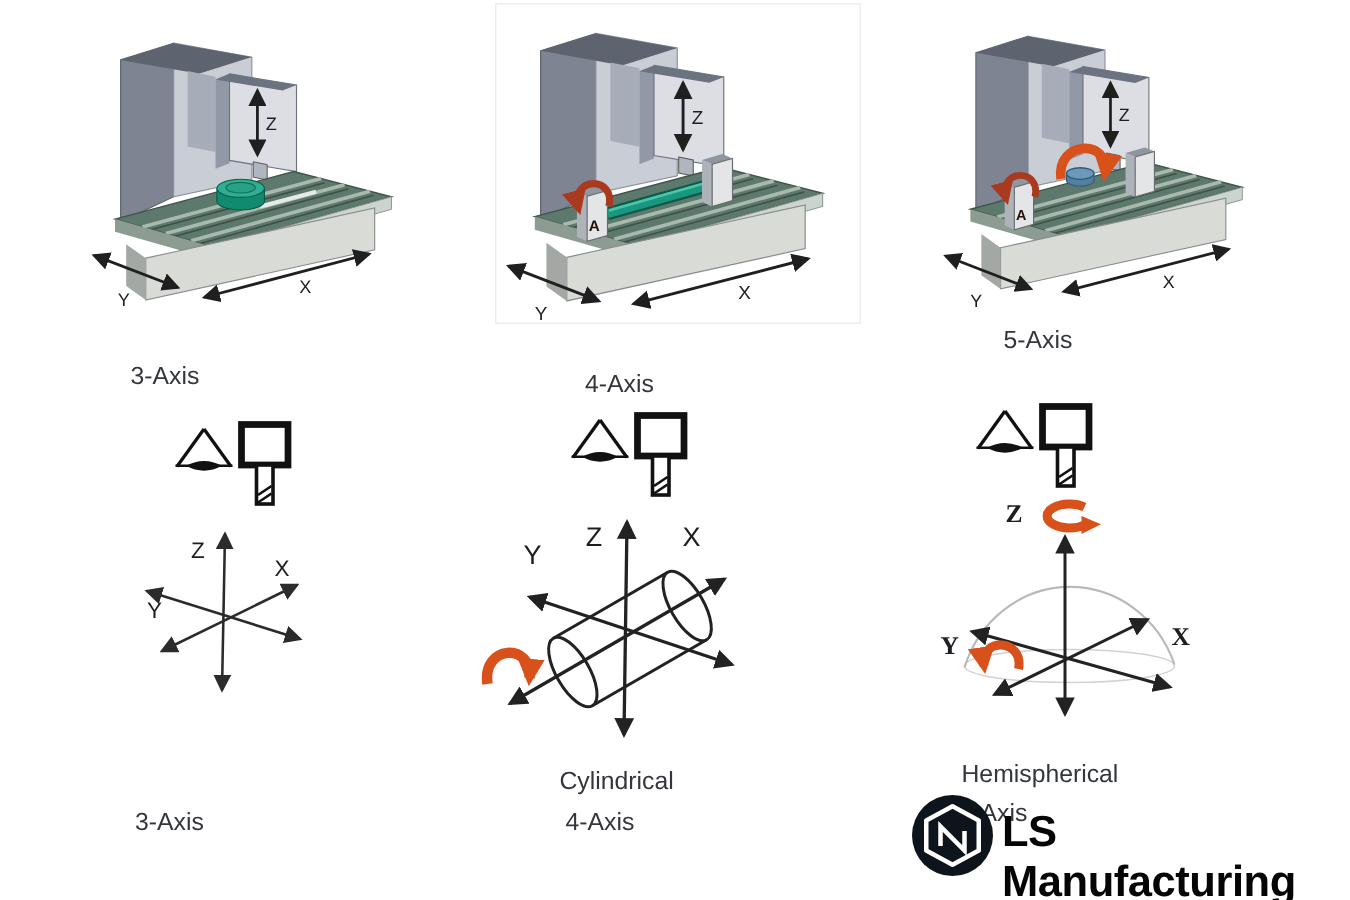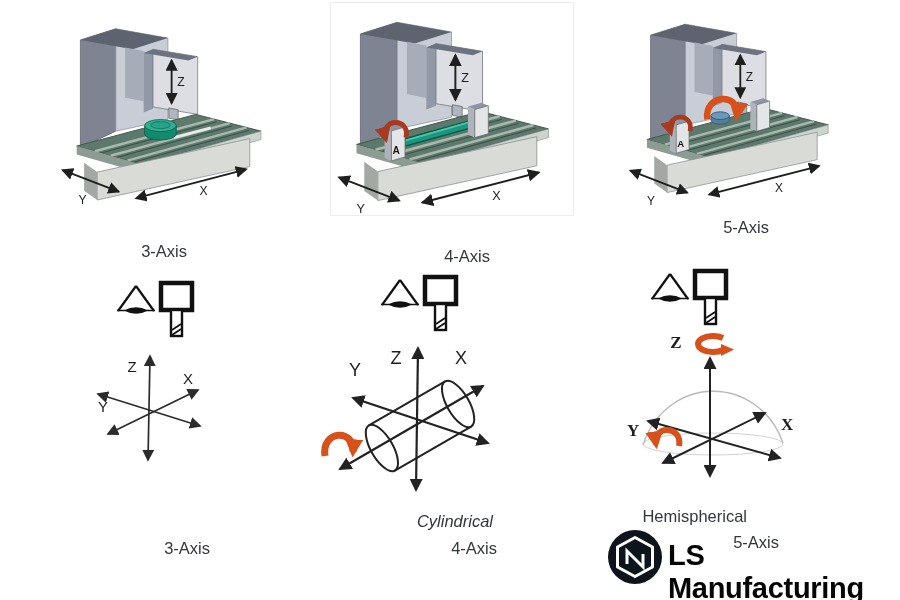--- a/index.html
+++ b/index.html
@@ -1,19 +1,19 @@
 <!DOCTYPE html>
 <html><head>
 <meta charset="utf-8">
 <style>
   html,body{margin:0;padding:0;background:#ffffff;}
   .canvas{position:relative;width:900px;height:600px;background:#fff;overflow:hidden;
           font-family:"Liberation Sans",sans-serif;}
   .abs{position:absolute;}
-  .lbl{position:absolute;text-align:right;color:#33363c;font-size:16.5px;line-height:1.1;}
+  .lbl{position:absolute;text-align:left;color:#33363c;font-size:16.5px;line-height:1.1;}
   .logo-text{position:absolute;font-size:29px;font-weight:700;color:#050505;letter-spacing:-0.3px;}
   svg text{font-family:"Liberation Sans",sans-serif;fill:#1d1d22;}
   svg text.big{font-size:18px;}
   svg text.mid{font-size:15px;}
   svg text.mach{font-size:13px;}
   svg text.serif{font-family:"Liberation Serif",serif;font-weight:600;font-size:17px;}
   svg text.alab{font-size:10.5px;font-weight:700;fill:#241007;}
   .imgedge{position:absolute;border:1px solid #ededed;}
 </style>
 </head>
@@ -299,21 +299,21 @@
       <ellipse cx="44" cy="0" rx="11" ry="26"></ellipse>
     </g>
     <line x1="103" y1="10" x2="101" y2="152" stroke="#222" stroke-width="2.2" marker-start="url(#ah-d2)" marker-end="url(#ah-d2)"></line>
     <line x1="168" y1="48" x2="25" y2="131" stroke="#222" stroke-width="2.2" marker-start="url(#ah-d2)" marker-end="url(#ah-d2)"></line>
     <line x1="38" y1="60" x2="173" y2="105" stroke="#222" stroke-width="2.2" marker-start="url(#ah-d2)" marker-end="url(#ah-d2)"></line>
     <path d="M10,118 C6,92 40,90 38,114" fill="none" stroke="#d8501a" stroke-width="7" marker-end="url(#or-d2)"></path>
     <text class="big" x="81" y="26" text-anchor="middle">Z</text>
     <text class="big" x="146" y="26" text-anchor="middle">X</text>
     <text class="big" x="40" y="38" text-anchor="middle">Y</text>
   </svg>
-  <div class="lbl" style="left:373px;top:512px;width:120px;font-style:italic;">Cylindrical</div>
+  <div class="lbl" style="left:373px;top:512px;width:120px;">Cylindrical</div>
   <div class="lbl" style="left:377px;top:539px;width:120px;">4-Axis</div>
 
   <svg class="abs" style="left:625px;top:328px;" width="180" height="162" viewBox="0 0 180 162">
     <defs>
       <marker id="ah-d3" viewBox="0 0 10 10" refX="8.5" refY="5" markerWidth="6.5" markerHeight="6.5" orient="auto-start-reverse">
           <path d="M0,0 L10,5 L0,10 z" fill="#222"></path>
         </marker>
       <marker id="or-d3" viewBox="0 0 10 10" refX="7" refY="5" markerWidth="3" markerHeight="3" orient="auto-start-reverse">
           <path d="M0,0 L10,5 L0,10 z" fill="#d8501a"></path>
         </marker>
@@ -325,21 +325,21 @@
     <line x1="23" y1="93" x2="155" y2="130" stroke="#222" stroke-width="2" marker-start="url(#ah-d3)" marker-end="url(#ah-d3)"></line>
     <g>
       <path d="M98,10 A 15,8 0 1 0 98,22" fill="none" stroke="#d8501a" stroke-width="6"></path>
       <polygon points="96,16 109,21.5 96,28" fill="#d8501a"></polygon>
     </g>
     <path d="M54,118 C58,98 28,96 31,116" fill="none" stroke="#d8501a" stroke-width="6" marker-end="url(#or-d3)"></path>
     <text class="serif" x="51" y="20" text-anchor="middle">Z</text>
     <text class="serif" x="2" y="108">Y</text>
     <text class="serif" x="156" y="102">X</text>
   </svg>
-  <div class="lbl" style="left:607px;top:507px;width:140px;">Hemispherical</div>
+  <div class="lbl" style="left:641px;top:507px;width:140px;">Hemispherical</div>
   <div class="lbl" style="left:639px;top:533px;width:140px;">5-Axis</div>
 
   <svg class="abs" style="left:607px;top:529px;" width="56" height="56" viewBox="0 0 56 56">
     <circle cx="28" cy="28" r="27" fill="#0e141c"></circle>
     <path d="M28,8.5 L45.5,18 L45.5,38 L28,47.5 L10.5,38 L10.5,18 Z" fill="none" stroke="#fff" stroke-width="3" stroke-linejoin="round"></path>
     <path d="M20,35 L20,22 L36,38 L36,25" fill="none" stroke="#fff" stroke-width="3"></path>
   </svg>
   <div class="logo-text" style="left:668px;top:539px;">LS Manufacturing</div>
 
 </div>

